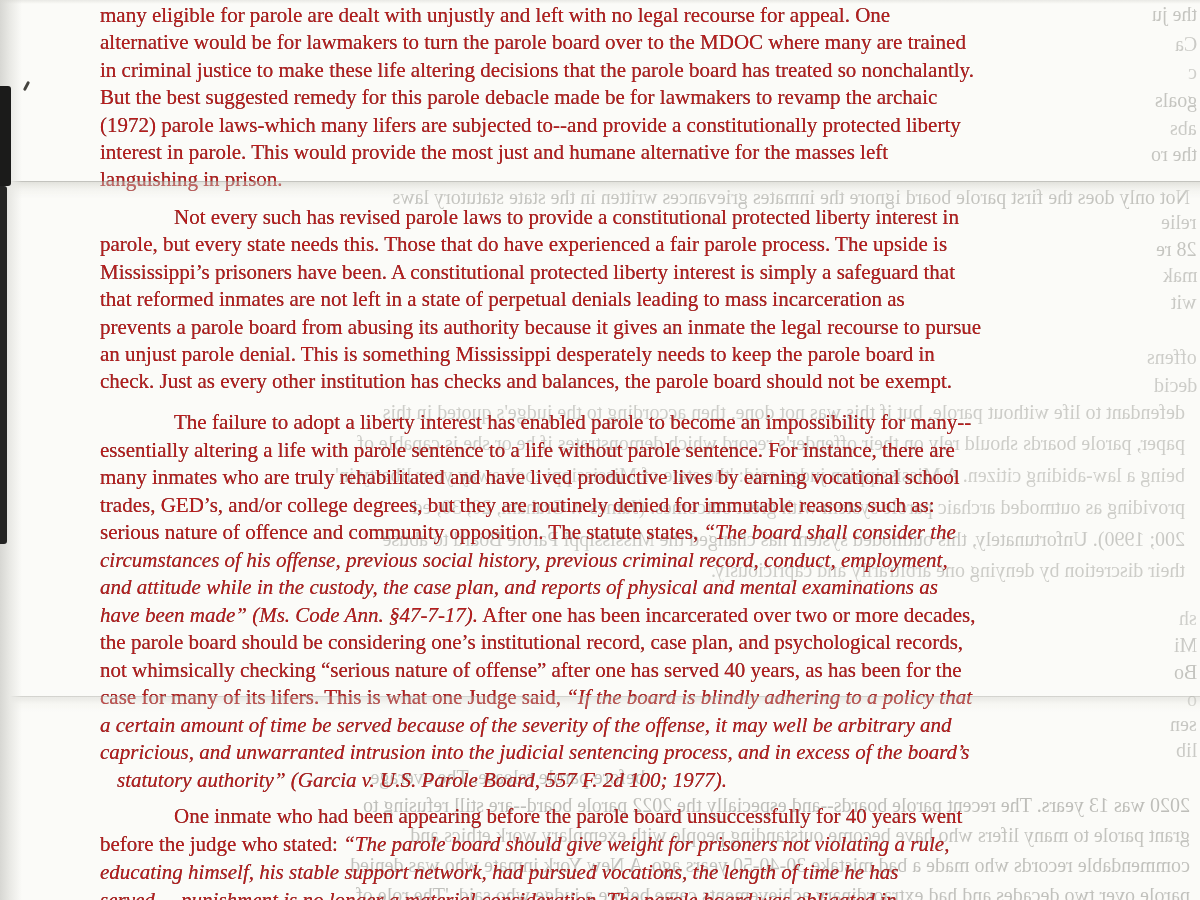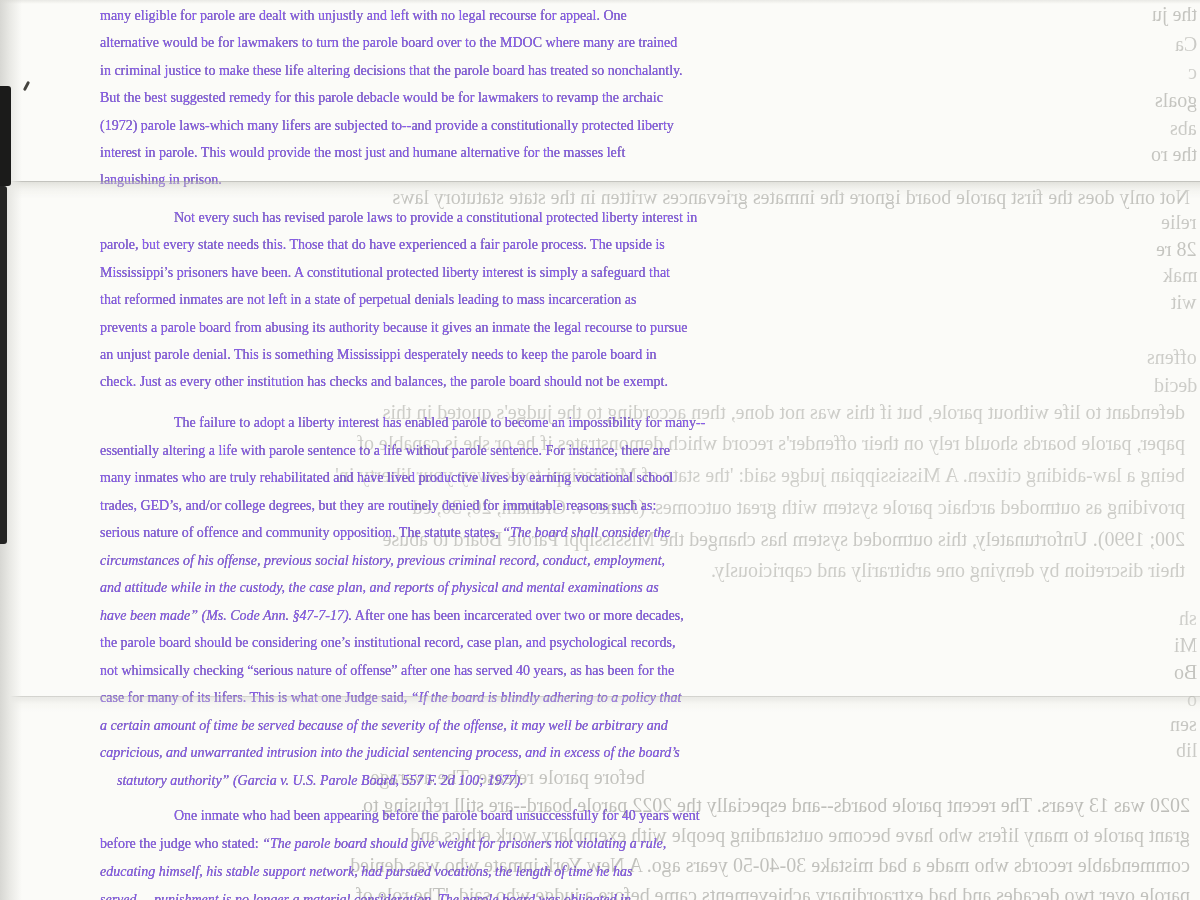--- a/index.html
+++ b/index.html
@@ -41,21 +41,21 @@
     transform:scaleX(-1); text-align:left;
   }
   .bleed-frag {
     position:absolute; right:3px; font-size:20px; line-height:24px;
     color:#90908a; white-space:nowrap; transform:scaleX(-1);
   }
   
   .text-layer { position:absolute; left:0; top:0; width:1200px; height:900px; }
   .paragraph { position:absolute; left:100px; width:1075px; }
   .line {
-    height:27.4px; line-height:27.4px; font-size:14px; color:#8b5cf6;
+    height:27.4px; line-height:27.4px; font-size:21px; color:#b91c1c;
     white-space:nowrap; text-shadow:0 0 0.5px rgba(24,24,23,0.75);
   }
   .line.indent { padding-left:74px; }
   .seg-it { font-style:italic; }
 </style>
 </head>
 <body>
 
 <div class="page">
   <div class="bleed-layer" id="bleed">
@@ -88,21 +88,21 @@
       <div class="bleed-frag" style="top: 660px; opacity: 0.5;">Bo</div>
       <div class="bleed-frag" style="top: 687px; opacity: 0.4;">o</div>
       <div class="bleed-frag" style="top: 712px; opacity: 0.48;">sen</div>
       <div class="bleed-frag" style="top: 738px; opacity: 0.45;">lib</div>
     </div>
   <div class="text-layer" id="doc">
       <div class="paragraph" style="top: 2px;">
         <div class="line" style="height: 27.4px; line-height: 27.4px;"><span>many eligible for parole are dealt with unjustly and left with no legal recourse for appeal. One</span></div>
         <div class="line" style="height: 27.4px; line-height: 27.4px;"><span>alternative would be for lawmakers to turn the parole board over to the MDOC where many are trained</span></div>
         <div class="line" style="height: 27.4px; line-height: 27.4px;"><span>in criminal justice to make these life altering decisions that the parole board has treated so nonchalantly.</span></div>
-        <div class="line" style="height: 27.4px; line-height: 27.4px;"><span>But the best suggested remedy for this parole debacle would be for lawmakers to revamp the archaic</span></div>
+        <div class="line" style="height: 27.4px; line-height: 27.4px;"><span>But the best suggested remedy for this parole debacle made be for lawmakers to revamp the archaic</span></div>
         <div class="line" style="height: 27.4px; line-height: 27.4px;"><span>(1972) parole laws-which many lifers are subjected to--and provide a constitutionally protected liberty</span></div>
         <div class="line" style="height: 27.4px; line-height: 27.4px;"><span>interest in parole. This would provide the most just and humane alternative for the masses left</span></div>
         <div class="line" style="height: 27.4px; line-height: 27.4px;"><span>languishing in prison.</span></div>
       </div>
       <div class="paragraph" style="top: 204px;">
         <div class="line indent" style="height: 27.4px; line-height: 27.4px;"><span>Not every such has revised parole laws to provide a constitutional protected liberty interest in</span></div>
         <div class="line" style="height: 27.4px; line-height: 27.4px;"><span>parole, but every state needs this. Those that do have experienced a fair parole process. The upside is</span></div>
         <div class="line" style="height: 27.4px; line-height: 27.4px;"><span>Mississippi’s prisoners have been. A constitutional protected liberty interest is simply a safeguard that</span></div>
         <div class="line" style="height: 27.4px; line-height: 27.4px;"><span>that reformed inmates are not left in a state of perpetual denials leading to mass incarceration as</span></div>
         <div class="line" style="height: 27.4px; line-height: 27.4px;"><span>prevents a parole board from abusing its authority because it gives an inmate the legal recourse to pursue</span></div>

